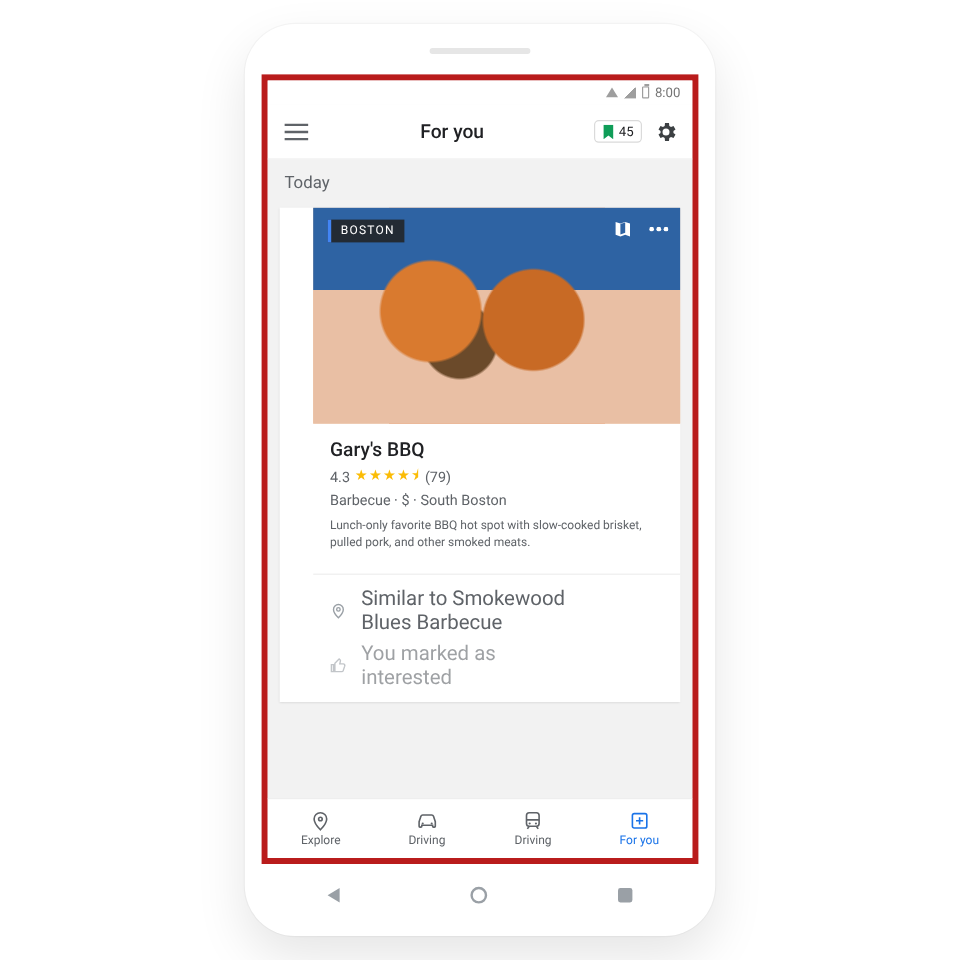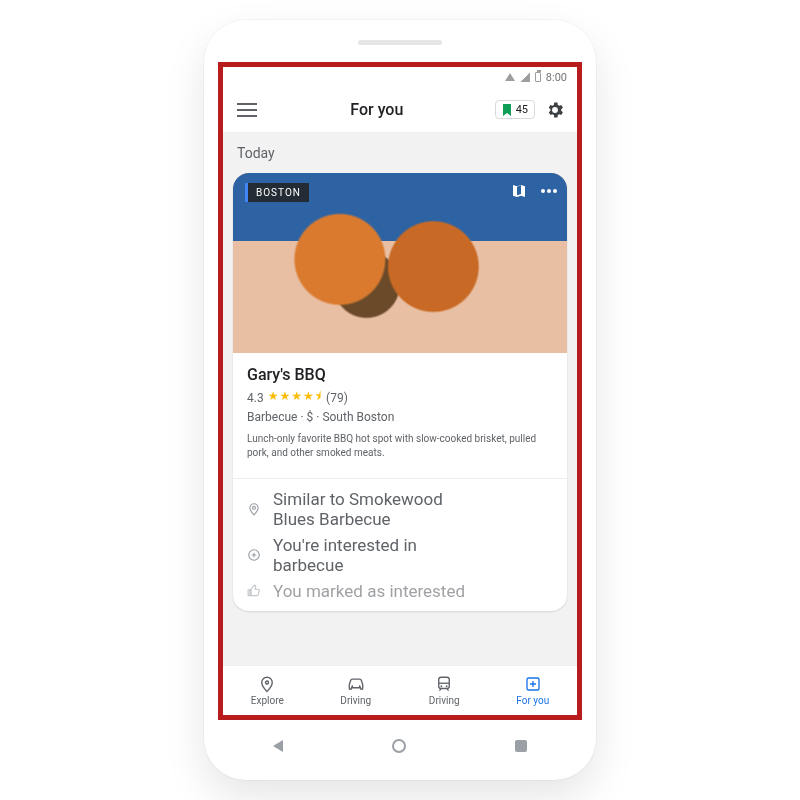--- a/index.html
+++ b/index.html
@@ -59,23 +59,23 @@
     font-size: 11px; gap: 4px; margin-right: 10px;
   }
   .bookmark-badge .bk-ico { color: #0f9d58; }
 
   
   .content { flex:1; overflow: hidden; background: #f2f2f2; display:flex; flex-direction:column; }
   .section-label { padding: 12px 14px; font-size: 14px; color: #5f6368; }
 
   .card {
     background: #fff; margin: 0 10px;
-    border-radius: 16px; overflow: hidden;
+    border-radius: 0; overflow: hidden;
     box-shadow: 0 1px 2px rgba(0,0,0,0.12);
-    display:flex; flex-direction:column;
+    display:flex; flex-direction:column;padding-left:28px;
   }
 
   .hero {
     height: 180px; position: relative;
     background:
       radial-gradient(circle at 32% 48%, #d97a2f 0 18%, transparent 19%),
       radial-gradient(circle at 60% 52%, #c86a25 0 20%, transparent 21%),
       radial-gradient(circle at 40% 62%, #6b4a2a 0 14%, transparent 15%),
       linear-gradient(180deg, #2e63a3 0 38%, #e9bfa4 38% 100%),
       repeating-conic-gradient(from 45deg, #f0c7a8 0 25%, #e47b3e 0 50%);
@@ -231,29 +231,20 @@
         <div class="reasons">
           <div class="reason">
             <span class="ricon">
               <svg width="14" height="14" viewBox="0 0 24 24">
                   <path fill="none" stroke="#9aa0a6" stroke-width="2" d="M12 22s7-7.1 7-12a7 7 0 10-14 0c0 4.9 7 12 7 12z"></path>
                   <circle cx="12" cy="10" r="2.5" fill="none" stroke="#9aa0a6" stroke-width="2"></circle>
                 </svg>
             </span>
             <span>Similar to Smokewood Blues Barbecue</span>
           </div>
-          <div class="reason">
-            <span class="ricon">
-              <svg width="14" height="14" viewBox="0 0 24 24">
-                  <circle cx="12" cy="12" r="9" fill="none" stroke="#9aa0a6" stroke-width="2"></circle>
-                  <path d="M12 8v8M8 12h8" stroke="#9aa0a6" stroke-width="2"></path>
-                </svg>
-            </span>
-            <span>You're interested in barbecue</span>
-          </div>
           <div class="reason" style="opacity:.6">
             <span class="ricon">
               <svg width="14" height="14" viewBox="0 0 24 24">
                   <path fill="none" stroke="#9aa0a6" stroke-width="2" d="M2 20h3V10H2zm19-9c0-1.1-.9-2-2-2h-5l.9-4.3c.1-.4 0-.9-.3-1.2L13 2l-6 6v12h10c.8 0 1.5-.5 1.8-1.2l2.2-6.6c.1-.4.2-.7.2-1.2z"></path>
                 </svg>
             </span>
             <span>You marked as interested</span>
           </div>
 
         </div>

